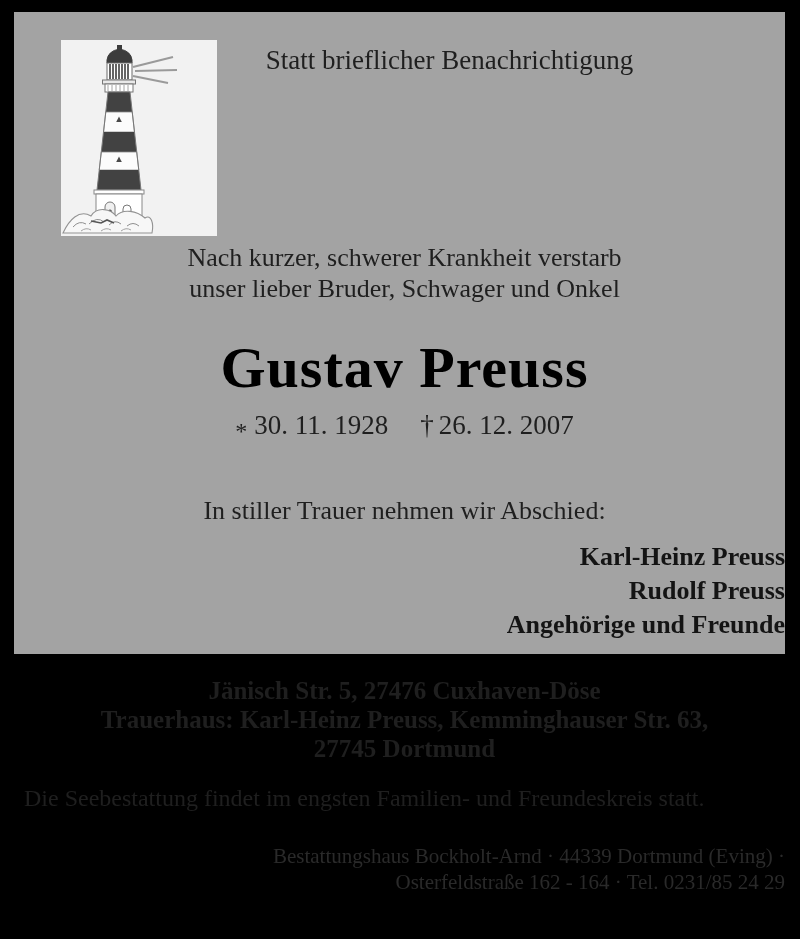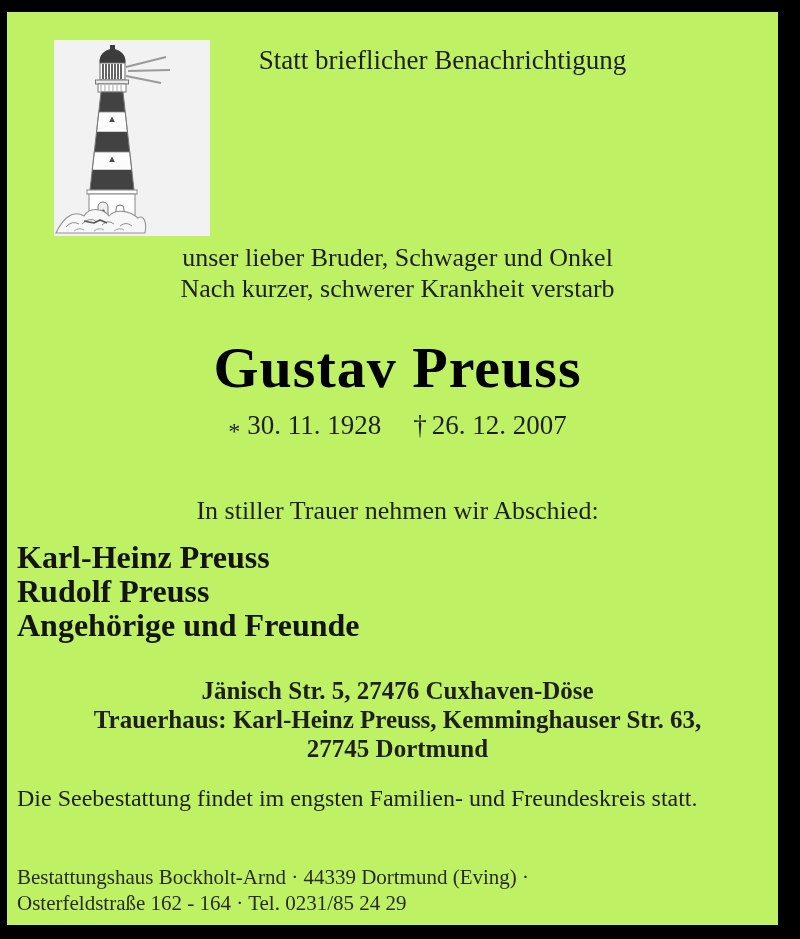--- a/index.html
+++ b/index.html
@@ -1,22 +1,22 @@
 <!DOCTYPE html>
 <html><head>
 <meta charset="utf-8">
 <style>
   html,body { margin:0; padding:0; }
   .frame {
     position:relative; width:800px; height:939px; background:#000000;
     font-family:"Liberation Serif","DejaVu Serif",serif; overflow:hidden;
   }
   .page {
-    position:absolute; left:7px; top:12px; width:771px; height:913px;
-    background:#bef264; color:#1f1f1f;
+    position:absolute; left:14px; top:12px; width:771px; height:642px;
+    background:#a3a3a3; color:#1f1f1f;
   }
   .pre-header {
     position:absolute; top:33px; left:100px; right:0;
     text-align:center; font-size:27px; white-space:nowrap;
   }
   .lighthouse {
     position:absolute; top:28px; left:47px; width:156px; height:196px;
     background:#f2f2f2;
   }
   .lighthouse svg { display:block; width:156px; height:196px; }
@@ -39,34 +39,34 @@
   }
   .dates .birth-symbol { position:relative; top:5px; font-size:24px; margin-right:7px; }
   .dates .death-group { margin-left:32px; }
   .dates .death-symbol { margin-right:5px; }
   .farewell {
     position:absolute; top:484px; left:10px; right:0;
     text-align:center; font-size:26px; white-space:nowrap;
   }
   .mourners {
     position:absolute; top:528px; left:10px; right:0;
-    text-align:left; font-size:32px; font-weight:bold; line-height:34px;
+    text-align:right; font-size:26px; font-weight:bold; line-height:34px;
     color:#141414; white-space:nowrap;
   }
   .address {
     position:absolute; top:664px; left:10px; right:0;
     text-align:center; font-size:25px; line-height:29px; white-space:nowrap;font-weight:bold;
   }
   .sea-note {
     position:absolute; top:773px; left:10px; right:0;
     font-size:24px; white-space:nowrap;
   }
   .funeral-home {
     position:absolute; top:831px; left:10px; right:0;
-    text-align:left; font-size:21px; line-height:26px; color:#2a2a2a; white-space:nowrap;margin-top:21px;
+    text-align:right; font-size:21px; line-height:26px; color:#2a2a2a; white-space:nowrap;
   }
 </style>
 </head>
 <body>
 
 <div class="frame">
   <div class="page">
 
     <div class="pre-header">Statt brieflicher Benachrichtigung</div>
 
@@ -122,22 +122,22 @@
         <path d="M28,184 q8,-8 15,-2" fill="none" stroke="#8f8f8f" stroke-width="1"></path>
         <path d="M48,185 q6,-6 12,-1" fill="none" stroke="#8f8f8f" stroke-width="1"></path>
         <path d="M66,186 q6,-5 12,0" fill="none" stroke="#8f8f8f" stroke-width="1"></path>
         <path d="M20,191 q5,-4 10,-1 M40,191 q5,-4 10,-1 M60,191 q5,-4 10,-1" fill="none" stroke="#9a9a9a" stroke-width="0.9"></path>
         <path d="M30,181 l10,2 l6,-3 l7,3" fill="none" stroke="#555555" stroke-width="1.6"></path>
       </svg>
     </div>
 
 
     <div class="announcement">
+      <div>Nach kurzer, schwerer Krankheit verstarb</div>
       <div>unser lieber Bruder, Schwager und Onkel</div>
-      <div>Nach kurzer, schwerer Krankheit verstarb</div>
     </div>
 
     <div class="name">Gustav Preuss</div>
 
     <div class="dates">
       <span class="birth-symbol">*</span><span>30. 11. 1928</span><span class="death-group"><span class="death-symbol">†</span><span>26. 12. 2007</span></span>
     </div>
 
     <div class="farewell">In stiller Trauer nehmen wir Abschied:</div>
 

